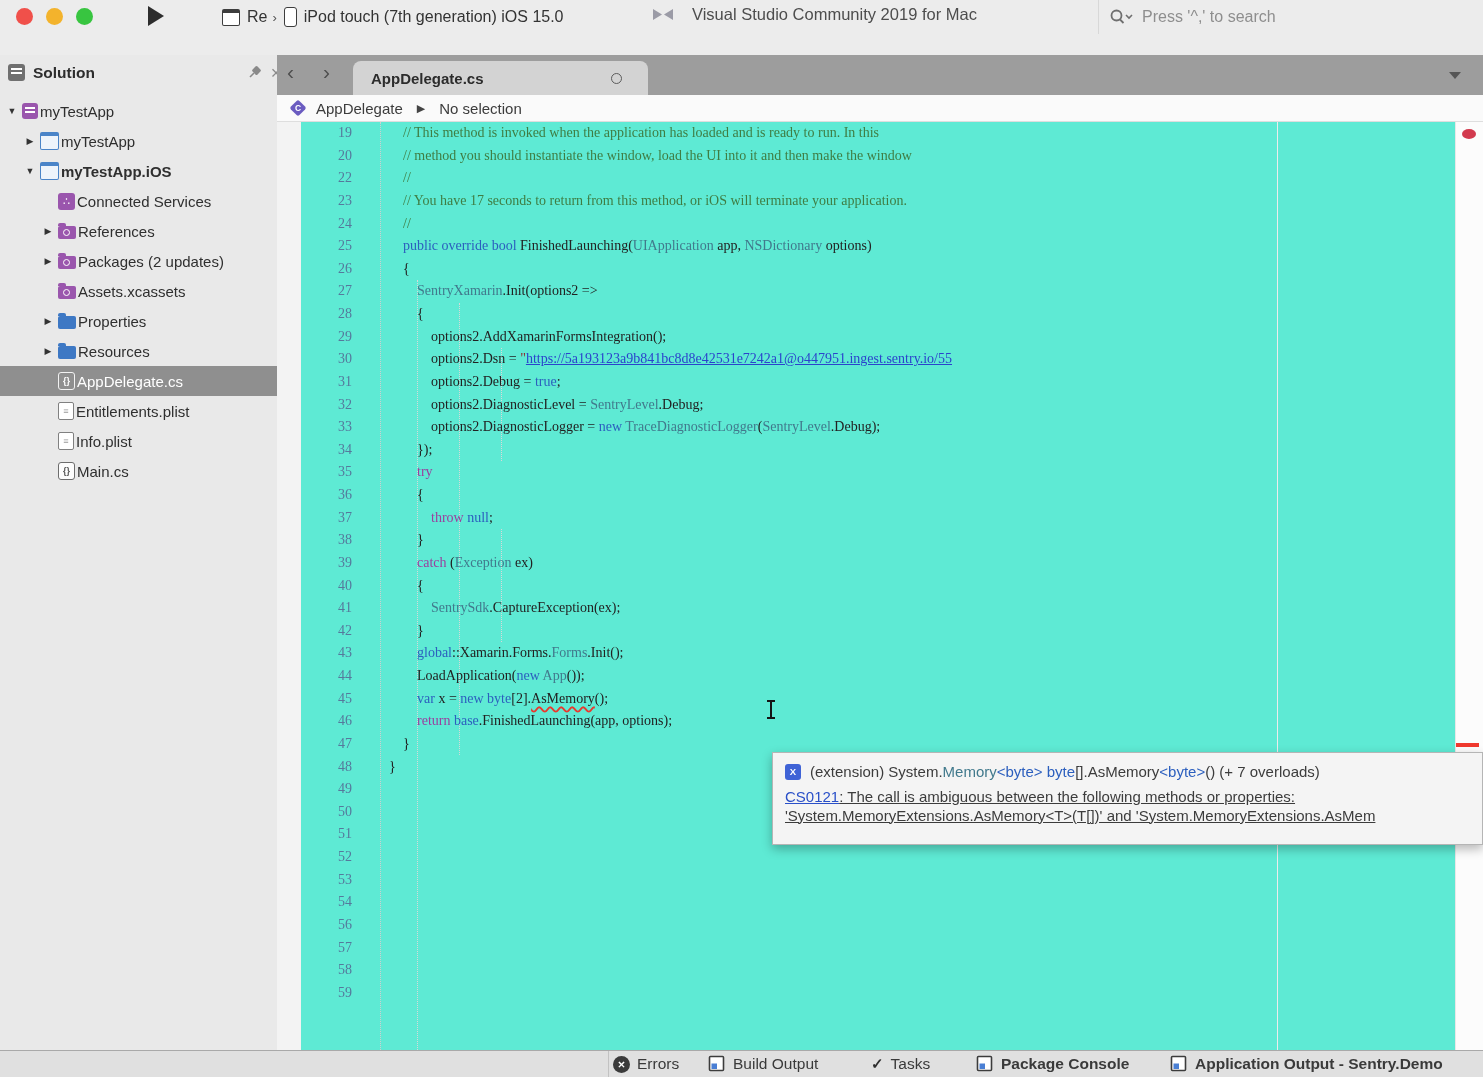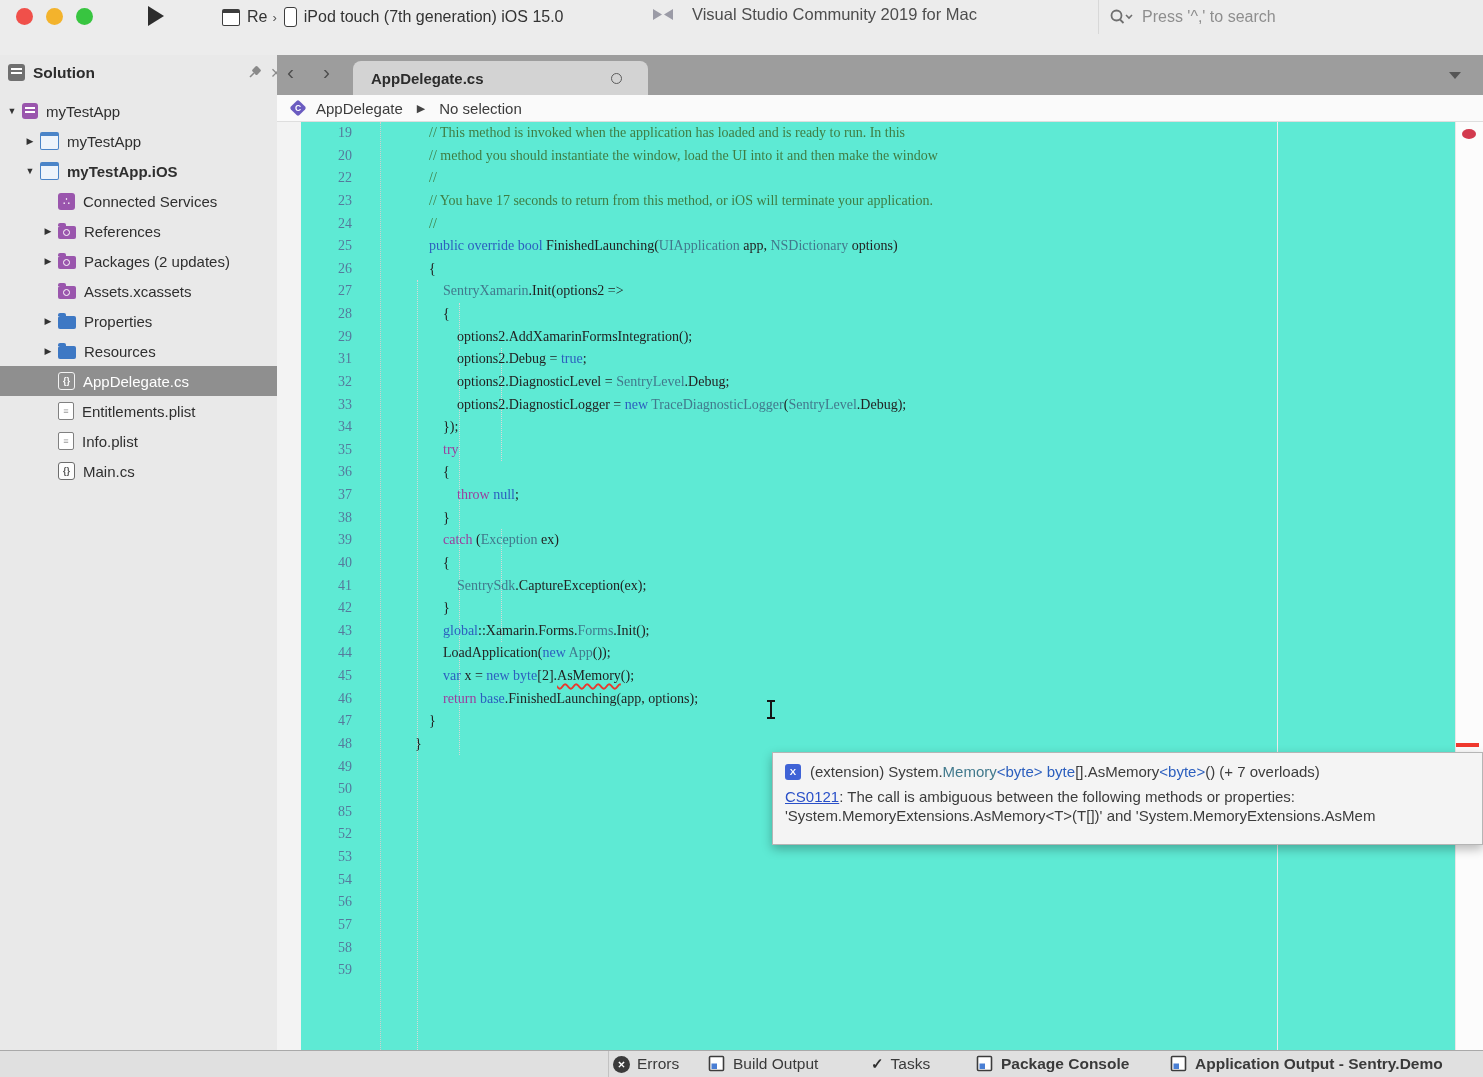--- a/index.html
+++ b/index.html
@@ -23,21 +23,21 @@
   #sidebar-header{height:35px;display:flex;align-items:center;padding:0 8px;gap:8px;}
   #sidebar-header .title{font-weight:bold;font-size:15.5px;color:#2d2d2d;flex:1;}
   .hdr-ic{width:17px;height:17px;background:#707070;border-radius:3px;position:relative;}
   .hdr-ic::before{content:"";position:absolute;left:3px;top:4px;width:11px;height:2px;background:#fff;box-shadow:0 4px 0 #fff;}
   .pin-close{color:#8a8a8a;font-size:14px;cursor:pointer;}
   #tree{padding-top:6px;font-size:15px;color:#2f2f2f;}
   .tree-row{height:30px;display:flex;align-items:center;cursor:pointer;}
   .tree-row.selected{background:#8f8f8f;}
   .tree-row.selected .tl-label{color:#fff;}
   .chev{width:16px;flex:none;font-size:9px;color:#333;text-align:center;}
-  .tl-label{margin-left:8px;white-space:nowrap;}
+  .tl-label{margin-left:2px;white-space:nowrap;}
   .tl-label.b{font-weight:bold;}
   .ti{flex:none;margin-left:2px;display:flex;align-items:center;justify-content:center;}
   .ti-solution{width:16px;height:16px;background:#9a56ad;border-radius:3px;position:relative;}
   .ti-solution::before{content:"";position:absolute;left:3px;top:4px;width:10px;height:2px;background:#fff;box-shadow:0 4px 0 #fff;}
   .ti-project{width:17px;height:13px;background:#eef4fb;border:1.6px solid #4a84c8;border-top:4.5px solid #4a84c8;border-radius:2px;}
   .ti-services{width:17px;height:17px;background:#9a56ad;border-radius:3px;color:#fff;font-size:11px;}
   .ti-folder-purple,.ti-folder-blue{width:18px;height:13px;border-radius:2px;position:relative;margin-top:3px;}
   .ti-folder-purple{background:#9a56ad;}
   .ti-folder-blue{background:#3d78c4;}
   .ti-folder-purple::before,.ti-folder-blue::before{content:"";position:absolute;left:0;top:-3px;width:8px;height:3px;border-radius:2px 2px 0 0;background:inherit;}
@@ -60,37 +60,37 @@
   .bc-ic span{transform:rotate(-45deg);color:#fff;font-size:8.5px;font-weight:bold;}
   .bc-sep{font-size:11px;color:#444;margin:0 14px;}
   #codepane{position:absolute;left:0;top:67px;width:1206px;height:928px;background:#5eead4;overflow:hidden;font-family:Liberation Serif, serif;font-size:14px;}
   #gutter-strip{position:absolute;left:0;top:0;width:24px;height:100%;background:#f3f3f3;}
   #fold-sep{position:absolute;left:103px;top:0;height:100%;border-left:1px dotted #cfcfcf;}
   .iguide{position:absolute;border-left:1px dotted #d8d8d8;}
   #ruler{position:absolute;left:1000px;top:0;height:100%;border-left:1px solid #ececec;}
   #code-lines{position:relative;}
   .code-line{display:flex;height:22.63px;line-height:22.63px;white-space:pre;}
   .lnum{width:75px;text-align:right;color:#55799c;flex:none;}
-  .lbody{margin-left:63px;}
+  .lbody{margin-left:37px;}
   .sg-cm{color:#3f7d43;}
   .sg-kw{color:#2c5fbe;}
   .sg-pk{color:#9a3f9e;}
   .sg-ty{color:#41798c;}
   .sg-pl{color:#222;}
   .sg-st{color:#8f2b2b;}
   .sg-ln{color:#2b43cc;text-decoration:underline;}
   .sg-er{color:#222;text-decoration:underline wavy #e8392e 1.5px;text-underline-offset:3px;}
   #anno-margin{position:absolute;right:0;top:0;width:27px;height:100%;background:#fcfcfc;border-left:1px solid #e8e8e8;}
   #err-dot{position:absolute;left:6px;top:7px;width:14px;height:10px;border-radius:50%;background:#d23a4e;}
   #err-dash{position:absolute;left:0px;top:621px;width:23px;height:4px;background:#f0392e;}
   
   #tooltip{position:absolute;left:772px;top:752px;width:711px;height:93px;background:#f4f4f4;border:1px solid #b5b5b5;box-shadow:0 4px 10px rgba(0,0,0,.28);box-sizing:border-box;padding:10px 12px;font-size:15px;color:#3c3c3c;z-index:50;}
   #tooltip .row1{display:flex;align-items:center;gap:9px;margin-bottom:8px;}
   .ext-ic{width:16px;height:16px;background:#3f63d6;border-radius:3px;color:#fff;font-size:9.5px;font-weight:bold;display:flex;align-items:center;justify-content:center;flex:none;}
-  #tooltip .erow{line-height:18.5px;}
+  #tooltip .erow{line-height:18.5px;text-decoration:underline;}
   .sg-tpl{color:#3c3c3c;}
   .sg-tlink{color:#2a50c8;text-decoration:underline;cursor:pointer;}
   
   #statusbar{position:absolute;left:0;top:1050px;width:1483px;height:27px;background:#e0e0e0;border-top:1px solid #a9a9a9;box-sizing:border-box;font-size:15.5px;color:#3a3a3a;}
   .sb-sep{position:absolute;left:608px;top:0;height:100%;border-left:1px solid #c2c2c2;}
   .sb-item{position:absolute;top:0;height:26px;display:flex;align-items:center;gap:7px;cursor:pointer;white-space:nowrap;}
   .sb-item.b{font-weight:bold;}
   .ic-err{width:17px;height:17px;border-radius:50%;background:#3a3a3a;color:#fff;font-size:9.5px;font-weight:bold;display:flex;align-items:center;justify-content:center;}
   .ic-check{font-size:15px;font-weight:bold;color:#2e2e2e;}
   
@@ -239,41 +239,42 @@
         <div class="code-line"><span class="lnum">19</span><span class="lbody"><span class="sg-cm">    // This method is invoked when the application has loaded and is ready to run. In this</span></span></div>
         <div class="code-line"><span class="lnum">20</span><span class="lbody"><span class="sg-cm">    // method you should instantiate the window, load the UI into it and then make the window</span></span></div>
         <div class="code-line"><span class="lnum">22</span><span class="lbody"><span class="sg-cm">    //</span></span></div>
         <div class="code-line"><span class="lnum">23</span><span class="lbody"><span class="sg-cm">    // You have 17 seconds to return from this method, or iOS will terminate your application.</span></span></div>
         <div class="code-line"><span class="lnum">24</span><span class="lbody"><span class="sg-cm">    //</span></span></div>
         <div class="code-line"><span class="lnum">25</span><span class="lbody"><span class="sg-kw">    public override bool</span><span class="sg-pl"> FinishedLaunching(</span><span class="sg-ty">UIApplication</span><span class="sg-pl"> app, </span><span class="sg-ty">NSDictionary</span><span class="sg-pl"> options)</span></span></div>
         <div class="code-line"><span class="lnum">26</span><span class="lbody"><span class="sg-pl">    {</span></span></div>
         <div class="code-line"><span class="lnum">27</span><span class="lbody"><span class="sg-pl">        </span><span class="sg-ty">SentryXamarin</span><span class="sg-pl">.Init(options2 =&gt;</span></span></div>
         <div class="code-line"><span class="lnum">28</span><span class="lbody"><span class="sg-pl">        {</span></span></div>
         <div class="code-line"><span class="lnum">29</span><span class="lbody"><span class="sg-pl">            options2.AddXamarinFormsIntegration();</span></span></div>
+        <div class="code-line"><span class="lnum">30</span><span class="lbody"><span class="sg-pl">            options2.Dsn = </span><span class="sg-st">"</span><span class="sg-ln">https://5a193123a9b841bc8d8e42531e7242a1@o447951.ingest.sentry.io/55</span></span></div>
         <div class="code-line"><span class="lnum">31</span><span class="lbody"><span class="sg-pl">            options2.Debug = </span><span class="sg-kw">true</span><span class="sg-pl">;</span></span></div>
         <div class="code-line"><span class="lnum">32</span><span class="lbody"><span class="sg-pl">            options2.DiagnosticLevel = </span><span class="sg-ty">SentryLevel</span><span class="sg-pl">.Debug;</span></span></div>
         <div class="code-line"><span class="lnum">33</span><span class="lbody"><span class="sg-pl">            options2.DiagnosticLogger = </span><span class="sg-kw">new</span><span class="sg-pl"> </span><span class="sg-ty">TraceDiagnosticLogger</span><span class="sg-pl">(</span><span class="sg-ty">SentryLevel</span><span class="sg-pl">.Debug);</span></span></div>
         <div class="code-line"><span class="lnum">34</span><span class="lbody"><span class="sg-pl">        });</span></span></div>
         <div class="code-line"><span class="lnum">35</span><span class="lbody"><span class="sg-pk">        try</span></span></div>
         <div class="code-line"><span class="lnum">36</span><span class="lbody"><span class="sg-pl">        {</span></span></div>
         <div class="code-line"><span class="lnum">37</span><span class="lbody"><span class="sg-pl">            </span><span class="sg-pk">throw</span><span class="sg-pl"> </span><span class="sg-kw">null</span><span class="sg-pl">;</span></span></div>
         <div class="code-line"><span class="lnum">38</span><span class="lbody"><span class="sg-pl">        }</span></span></div>
         <div class="code-line"><span class="lnum">39</span><span class="lbody"><span class="sg-pk">        catch</span><span class="sg-pl"> (</span><span class="sg-ty">Exception</span><span class="sg-pl"> ex)</span></span></div>
         <div class="code-line"><span class="lnum">40</span><span class="lbody"><span class="sg-pl">        {</span></span></div>
         <div class="code-line"><span class="lnum">41</span><span class="lbody"><span class="sg-pl">            </span><span class="sg-ty">SentrySdk</span><span class="sg-pl">.CaptureException(ex);</span></span></div>
         <div class="code-line"><span class="lnum">42</span><span class="lbody"><span class="sg-pl">        }</span></span></div>
         <div class="code-line"><span class="lnum">43</span><span class="lbody"><span class="sg-kw">        global</span><span class="sg-pl">::Xamarin.Forms.</span><span class="sg-ty">Forms</span><span class="sg-pl">.Init();</span></span></div>
         <div class="code-line"><span class="lnum">44</span><span class="lbody"><span class="sg-pl">        LoadApplication(</span><span class="sg-kw">new</span><span class="sg-pl"> </span><span class="sg-ty">App</span><span class="sg-pl">());</span></span></div>
         <div class="code-line"><span class="lnum">45</span><span class="lbody"><span class="sg-kw">        var</span><span class="sg-pl"> x = </span><span class="sg-kw">new byte</span><span class="sg-pl">[2].</span><span class="sg-er">AsMemory</span><span class="sg-pl">();</span></span></div>
         <div class="code-line"><span class="lnum">46</span><span class="lbody"><span class="sg-pk">        return</span><span class="sg-pl"> </span><span class="sg-kw">base</span><span class="sg-pl">.FinishedLaunching(app, options);</span></span></div>
         <div class="code-line"><span class="lnum">47</span><span class="lbody"><span class="sg-pl">    }</span></span></div>
         <div class="code-line"><span class="lnum">48</span><span class="lbody"><span class="sg-pl">}</span></span></div>
         <div class="code-line"><span class="lnum">49</span><span class="lbody"></span></div>
         <div class="code-line"><span class="lnum">50</span><span class="lbody"></span></div>
-        <div class="code-line"><span class="lnum">85</span><span class="lbody"></span></div>
+        <div class="code-line"><span class="lnum">51</span><span class="lbody"></span></div>
         <div class="code-line"><span class="lnum">52</span><span class="lbody"></span></div>
         <div class="code-line"><span class="lnum">53</span><span class="lbody"></span></div>
         <div class="code-line"><span class="lnum">54</span><span class="lbody"></span></div>
         <div class="code-line"><span class="lnum">56</span><span class="lbody"></span></div>
         <div class="code-line"><span class="lnum">57</span><span class="lbody"></span></div>
         <div class="code-line"><span class="lnum">58</span><span class="lbody"></span></div>
         <div class="code-line"><span class="lnum">59</span><span class="lbody"></span></div>
       </div>
     <div id="anno-margin">
       <span id="err-dot"></span>

